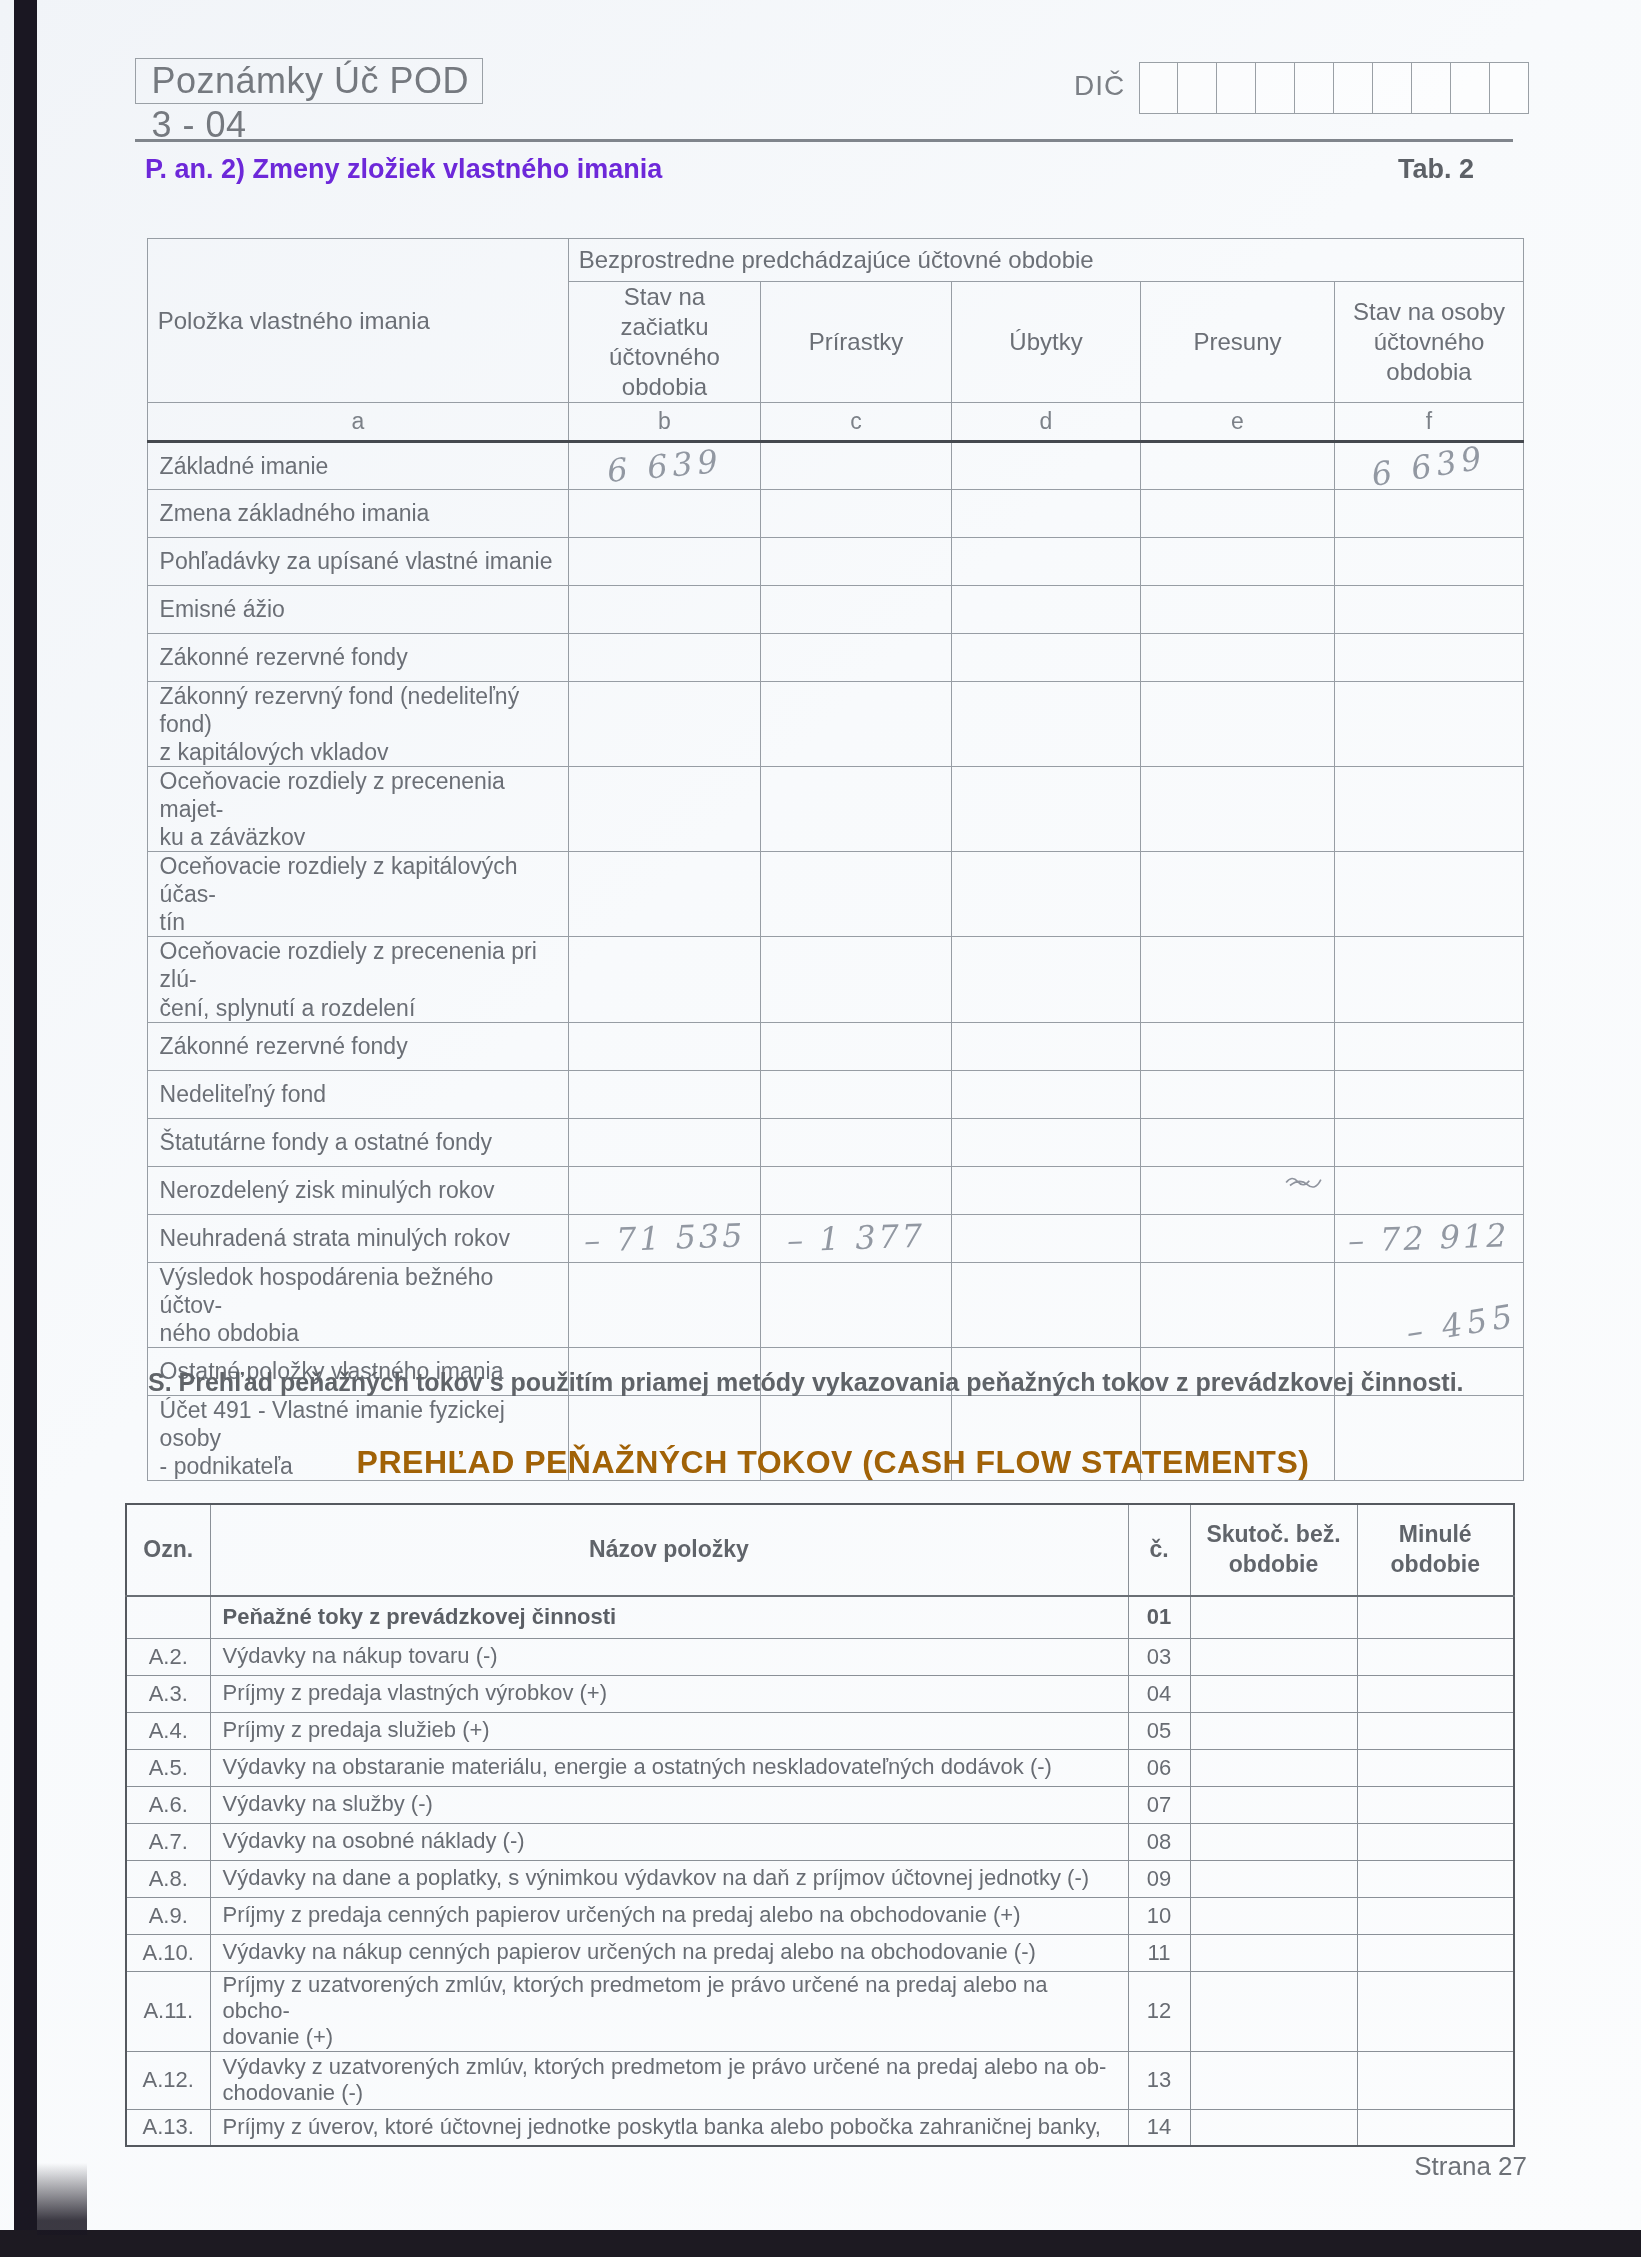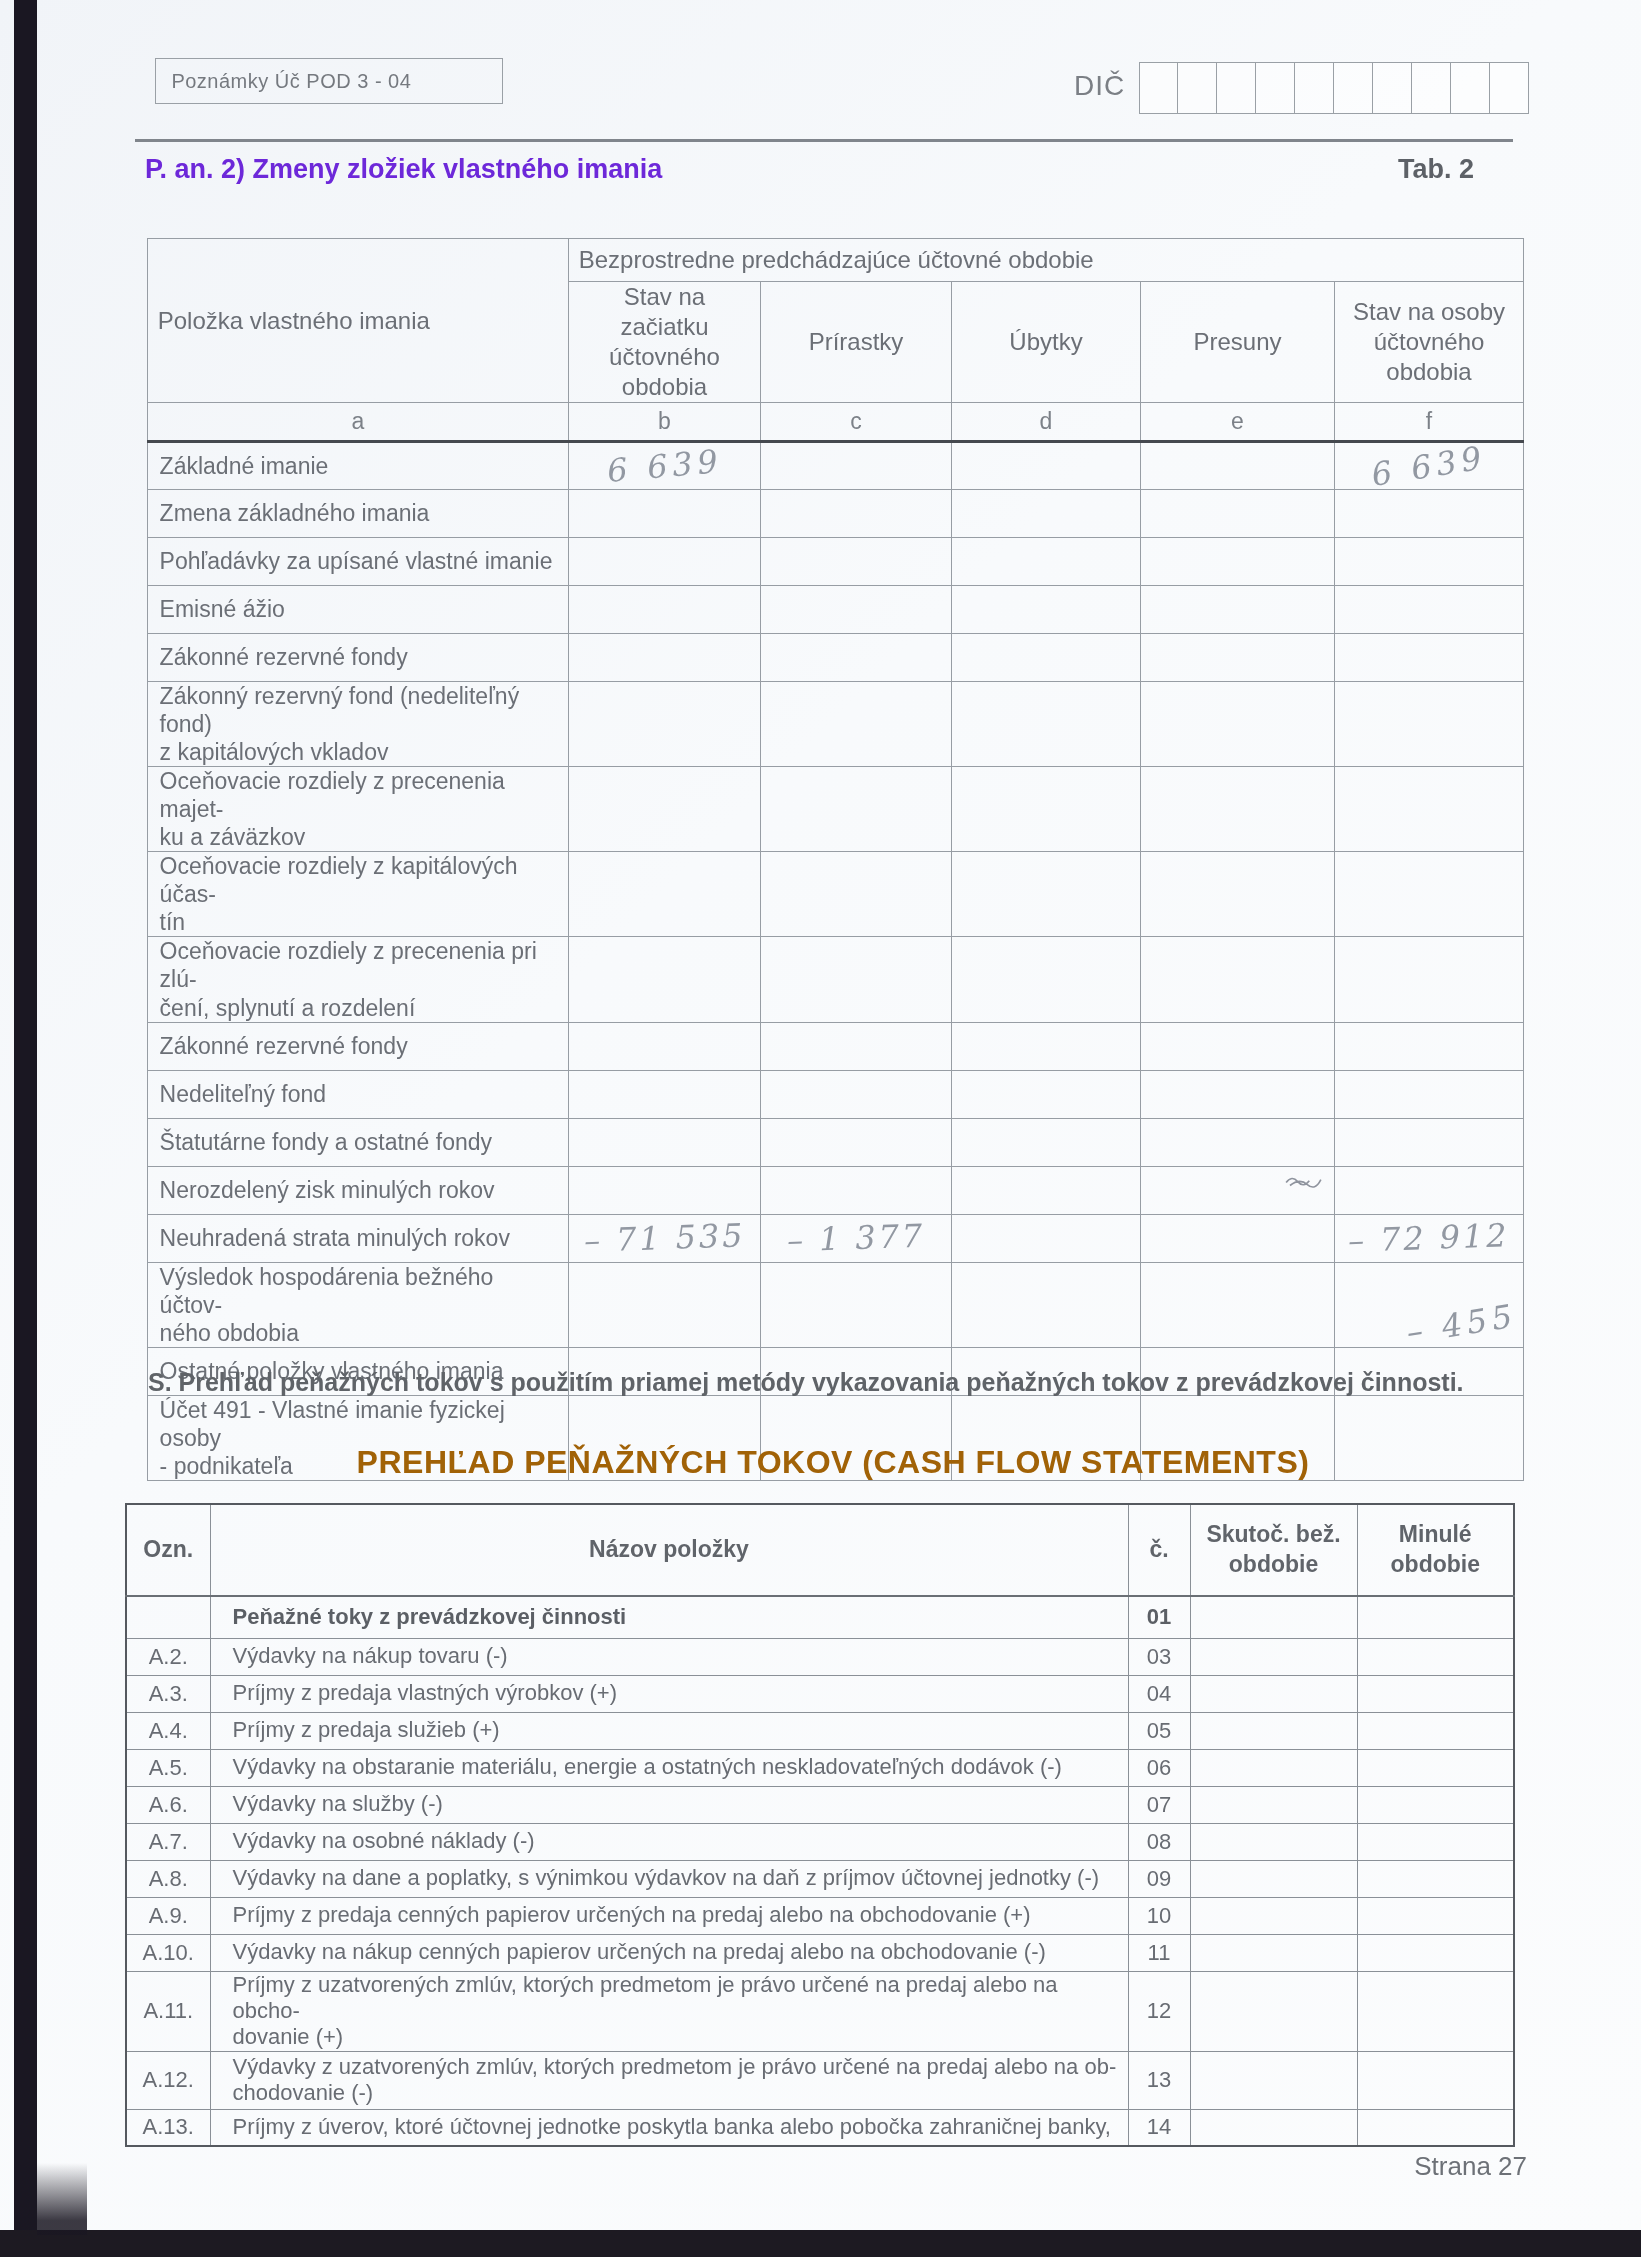--- a/index.html
+++ b/index.html
@@ -8,21 +8,21 @@
     background:linear-gradient(135deg,#f1f4f8 0%,#f8fafc 40%,#fbfcfd 100%);
     font-family:"Liberation Sans",sans-serif;color:#63676d;
   }
   
   .scan-strip-left{position:absolute;left:13.5px;top:0;width:23px;height:2257px;background:#1a1722;}
   .scan-strip-bottom{position:absolute;left:0;top:2230px;width:1641px;height:27px;background:#1d1a22;}
   .scan-corner{position:absolute;left:37px;top:2163px;width:50px;height:72px;background:linear-gradient(180deg,rgba(26,23,34,0) 0%,rgba(26,23,34,.85) 80%);}
 
   
   .form-id-box{position:absolute;left:135px;top:58px;width:348px;height:46px;border:1.9px solid #9aa0a6;
-    font-size:20px;color:#75797f;line-height:44px;padding-left:15.4px;box-sizing:border-box;letter-spacing:0.5px;margin-left:20px;}
+    font-size:36px;color:#75797f;line-height:44px;padding-left:15.4px;box-sizing:border-box;letter-spacing:0.5px;}
   .dic-label{position:absolute;left:1074px;top:70px;font-size:28px;color:#7b7f85;letter-spacing:1px;}
   .dic-boxes{position:absolute;left:1139px;top:62px;height:52px;display:flex;}
   .dic-cell{width:39px;height:52px;border:1.9px solid #9aa0a6;border-left:none;box-sizing:border-box;background:rgba(255,255,255,.5);}
   .dic-cell:first-child{border-left:1.9px solid #9aa0a6;}
 
   .header-rule{position:absolute;left:135px;top:139px;width:1378px;height:2.9px;background:#80858c;}
 
   .section-title{position:absolute;left:145px;top:154px;font-size:27px;font-weight:bold;color:#6d28d9;}
   .tab-label{position:absolute;left:1398px;top:154px;font-size:27px;font-weight:bold;color:#5d6167;}
 
@@ -56,21 +56,21 @@
   .cashflow{position:absolute;left:125px;top:1503px;width:1388px;table-layout:fixed;
     font-size:22px;color:#686c73;border:2.9px solid #55595f;}
   .cashflow td{border:1px solid #8a9097;padding:0 9.7px;box-sizing:border-box;vertical-align:middle;}
   .cashflow .head td{height:92px;text-align:center;font-weight:bold;white-space:pre-line;line-height:1.3;
     border-bottom:2.9px solid #6a6f75;font-size:23px;color:#60646a;}
   .cashflow .body-row td{border-top:1.9px solid #7d838a;}
   .cashflow .rr td{height:37px;}
   .cashflow .rb td{height:42px;}
   .cashflow .rt td{height:58px;}
   .cashflow td.ozn{text-align:center;padding:0 3.9px;}
-  .cashflow td.nm{white-space:pre-line;line-height:1.2;padding-left:22px;}
+  .cashflow td.nm{white-space:pre-line;line-height:1.2;padding-left:12px;}
   .cashflow td.num{text-align:center;}
   .cashflow .bold td{font-weight:bold;color:#5b5f65;}
 
   .page-number{position:absolute;left:1334px;top:2151px;width:193px;text-align:right;
     font-size:26px;color:#6d7177;}
   .scribble{position:absolute;right:9.7px;top:5.8px;}
 </style>
 </head>
 <body>
 

